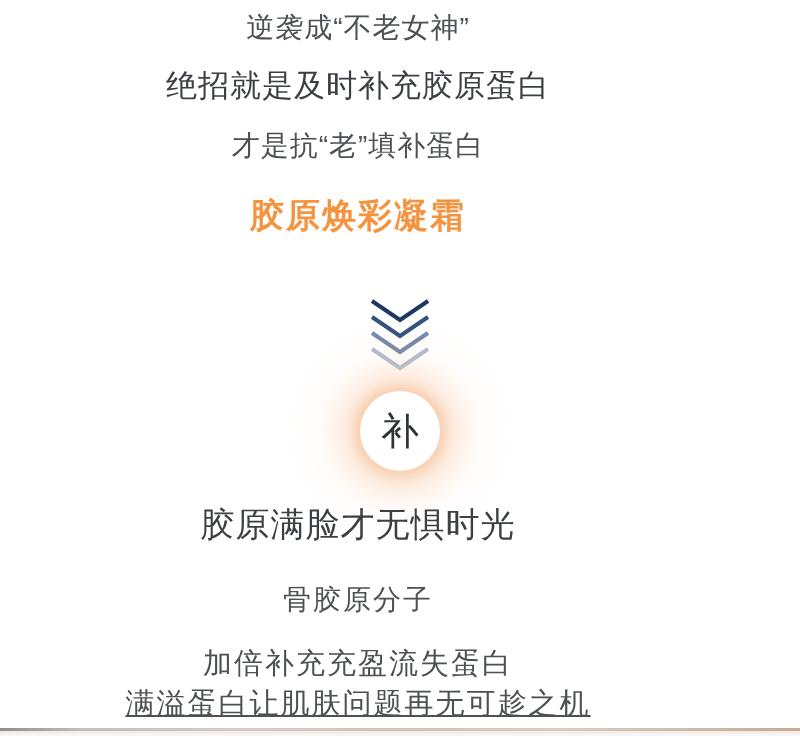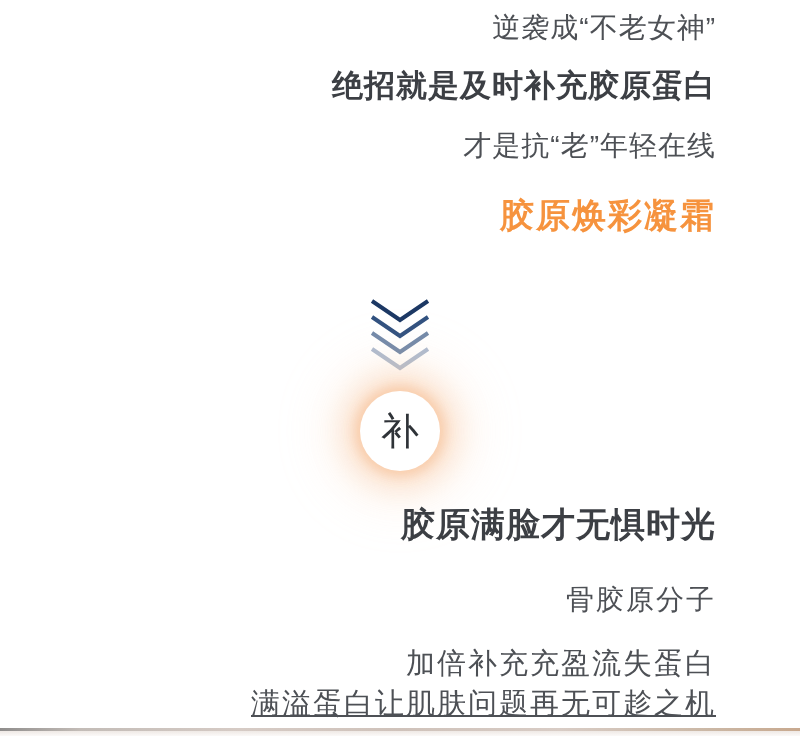--- a/index.html
+++ b/index.html
@@ -12,31 +12,31 @@
     width: 800px;
     height: 736px;
     background: #ffffff;
     overflow: hidden;
     font-family: "Liberation Sans", sans-serif;
   }
   .line {
     position: absolute;
     left: 0;
     width: 716px;
-    text-align: right;
+    text-align: center;
     margin: 0;
     white-space: nowrap;
   }
   .reg {
     color: #4d5055;
     font-weight: 400;
   }
   .bold {
     color: #3c3f44;
-    font-weight: 700;
+    font-weight: 400;
   }
   .intro-1 { top: 10px;  font-size: 28px; line-height: 36px; letter-spacing: 1px; }
   .intro-2 { top: 66px;  font-size: 31px; line-height: 40px; letter-spacing: 1px; }
   .intro-3 { top: 128px; font-size: 28px; line-height: 36px; letter-spacing: 1px; }
   .product { top: 186px; font-size: 34px; line-height: 42px; letter-spacing: 2px; font-weight: 700; margin-top: 8px; }
   .slogan  { top: 251px; font-size: 31px; line-height: 40px; letter-spacing: 1px; }
   .benefit-title { top: 503px; font-size: 34px; line-height: 42px; letter-spacing: 1px; }
   .benefit-1 { top: 582px; font-size: 28px; line-height: 36px; letter-spacing: 2px; }
   .benefit-2 { top: 625px; font-size: 29px; line-height: 37px; letter-spacing: 2px; margin-top: 20px; }
   .benefit-3 { top: 685px; font-size: 29px; line-height: 37px; letter-spacing: 2px; text-decoration: underline; }
@@ -89,21 +89,21 @@
     background: linear-gradient(180deg, #efe9e5, #fbf9f8);
   }
 </style>
 </head>
 <body>
 
 <div class="page">
 
   <p class="line reg intro-1">逆袭成“不老女神”</p>
   <p class="line bold intro-2">绝招就是及时补充胶原蛋白</p>
-  <p class="line reg intro-3">才是抗“老”年轻在线</p>
+  <p class="line reg intro-3">才是抗“老”填补蛋白</p>
   <p class="line product" style="color: rgb(246, 147, 62);">胶原焕彩凝霜</p>
 
   <svg class="chevrons" viewBox="0 0 60 72" aria-hidden="true">
     <polyline points="2,2 30,21 58,2" fill="none" stroke-width="4" stroke="#1c3864"></polyline>
     <polyline points="2,18 30,37 58,18" fill="none" stroke-width="4" stroke="#31517f"></polyline>
     <polyline points="2,34 30,53 58,34" fill="none" stroke-width="4" stroke="#7389a9"></polyline>
     <polyline points="2,50 30,69 58,50" fill="none" stroke-width="4" stroke="#aebbcf"></polyline>
   </svg>
 
   <div class="badge">

